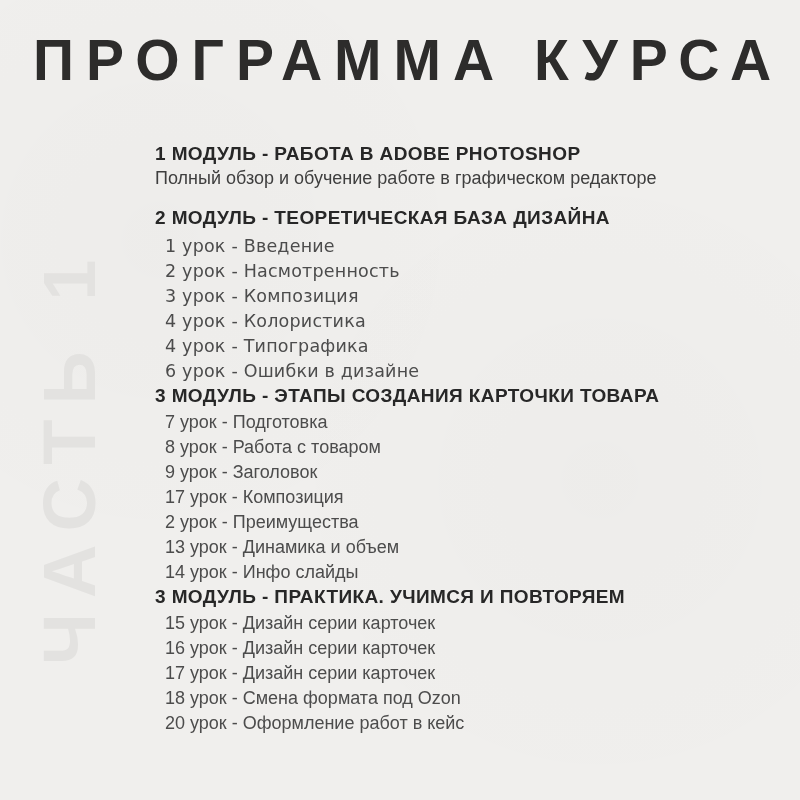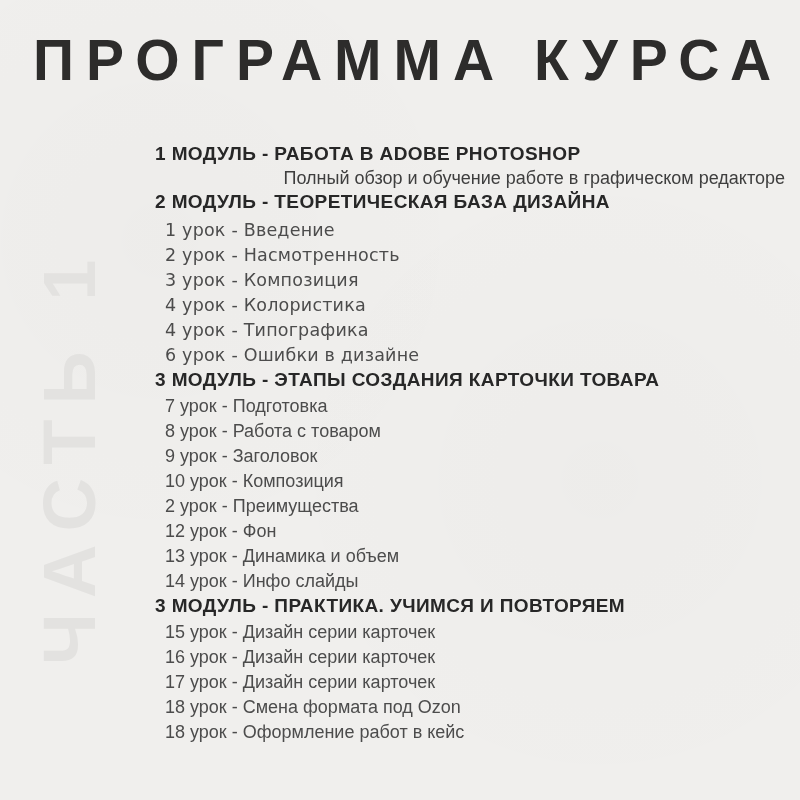--- a/index.html
+++ b/index.html
@@ -69,25 +69,24 @@
     line-height: 24px;
     letter-spacing: 0.4px;
     color: #272727;
   }
   .module-subtitle {
     margin: 0;
     font-family: "Liberation Sans", sans-serif;
     font-size: 18px;
     line-height: 24px;
     color: #3e3e3e;
-    text-align: right;
   }
   .mt-first { margin-top: 17px; }
   .mt-section { }
-  .mt-section-lg { margin-top: 0; }
+  .mt-section-lg { margin-top: 16px; }
   .lessons {
     margin: 4px 0 0 10px;
     padding: 0;
     list-style: none;
   }
   .lessons.tight { margin-top: 2px; }
   .lesson {
     font-size: 18px;
     line-height: 25px;
     color: #4c4c4c;
@@ -129,33 +128,32 @@
         <li class="lesson">6 урок - Ошибки в дизайне</li>
       </ul>
     </section>
 
     <section>
       <h2 class="module-heading mt-section">3 МОДУЛЬ - ЭТАПЫ СОЗДАНИЯ КАРТОЧКИ ТОВАРА</h2>
       <ul class="lessons grot tight">
         <li class="lesson">7 урок - Подготовка</li>
         <li class="lesson">8 урок - Работа с товаром</li>
         <li class="lesson">9 урок - Заголовок</li>
-        <li class="lesson">10 урок - Композиция</li>
+        <li class="lesson">17 урок - Композиция</li>
         <li class="lesson">2 урок - Преимущества</li>
-        <li class="lesson">12 урок - Фон</li>
         <li class="lesson">13 урок - Динамика и объем</li>
         <li class="lesson">14 урок - Инфо слайды</li>
       </ul>
     </section>
 
     <section>
       <h2 class="module-heading mt-section">3 МОДУЛЬ - ПРАКТИКА. УЧИМСЯ И ПОВТОРЯЕМ</h2>
       <ul class="lessons grot tight">
         <li class="lesson">15 урок - Дизайн серии карточек</li>
         <li class="lesson">16 урок - Дизайн серии карточек</li>
         <li class="lesson">17 урок - Дизайн серии карточек</li>
         <li class="lesson">18 урок - Смена формата под Ozon</li>
-        <li class="lesson">18 урок - Оформление работ в кейс</li>
+        <li class="lesson">20 урок - Оформление работ в кейс</li>
       </ul>
     </section>
 
   </div>
 </div>
 
 </body></html>

